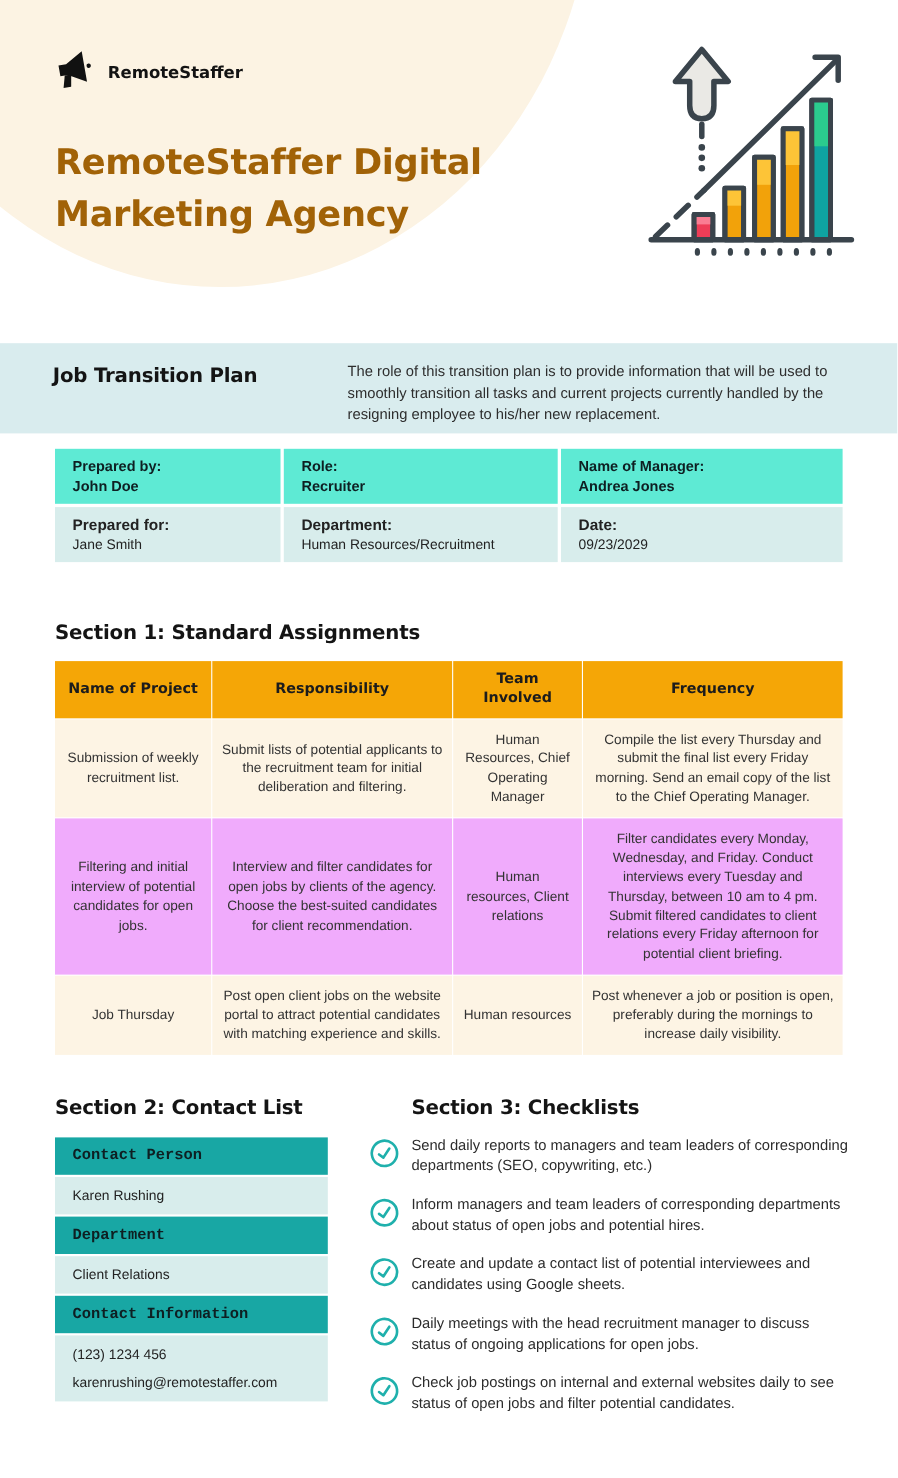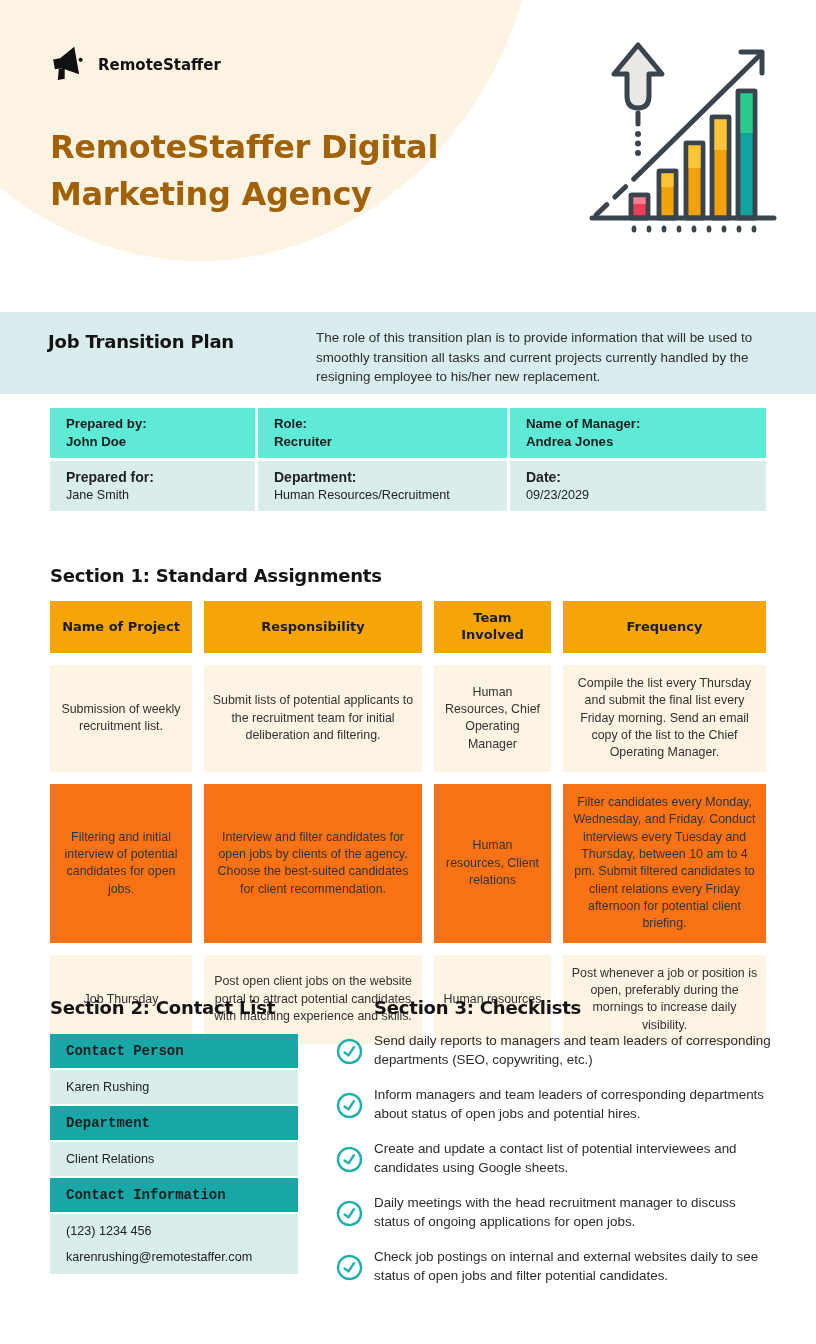--- a/index.html
+++ b/index.html
@@ -41,45 +41,45 @@
   .info-cell .lbl { font-weight:bold; font-size:14px; line-height:1.35; }
   .info-cell .val { font-size:12.6px; line-height:1.35; }
   .info-cell.dark .lbl, .info-cell.dark .val { font-size:13.2px; font-weight:bold; }
   
   .section-heading {
     position:absolute; font-family:"DejaVu Sans", sans-serif; font-weight:bold;
     font-size:18px; color:#141414; letter-spacing:-0.2px;
   }
   
   .assign-table { position:absolute; left:50px; top:601px; width:716px; display:grid;
-    grid-template-columns:142px 218px 117px 1fr; gap:12px; }
+    grid-template-columns:142px 218px 117px 1fr; gap:1px; }
   .assign-th {
     background:#F5A606; color:#1c1c1c; min-height:52px;
     display:flex; align-items:center; justify-content:center; text-align:center;
     font-family:"DejaVu Sans", sans-serif; font-weight:bold; font-size:13px; line-height:1.3;
     padding:4px 8px;
   }
   .assign-td {
     display:flex; align-items:center; justify-content:center; text-align:center;
     font-size:12.4px; line-height:1.4; color:#333; padding:10px 8px;
   }
   .row-cream { background:#FDF4E4; }
-  .row-white { background:#f97316; }
+  .row-white { background:#f0abfc; }
   
   .contact-table { position:absolute; left:50px; top:1034px; width:248px;
     display:flex; flex-direction:column; gap:2px; }
   .contact-th {
     background:#18A7A4; color:#0e1f22; padding:9px 16px;
     font-family:Liberation Mono, monospace; font-weight:bold; font-size:14px;
   }
   .contact-td { background:#D8EDEC; color:#222; padding:10px 16px; font-size:12.6px; }
   .contact-td .line + .line { margin-top:12px; }
   
   .checklist { position:absolute; left:336px; top:1031px; width:436px; }
-  .check-item { display:flex; gap:11px; margin-bottom:16px; align-items:flex-end; }
+  .check-item { display:flex; gap:11px; margin-bottom:16px; align-items:center; }
   .check-icon { flex:0 0 27px; margin-top:1px; }
   .check-text { font-size:13.4px; line-height:1.42; color:#2c2c2c; }
 </style>
 </head>
 <body>
 
 <div class="page">
 
   <div class="cream-circle"></div>
 

